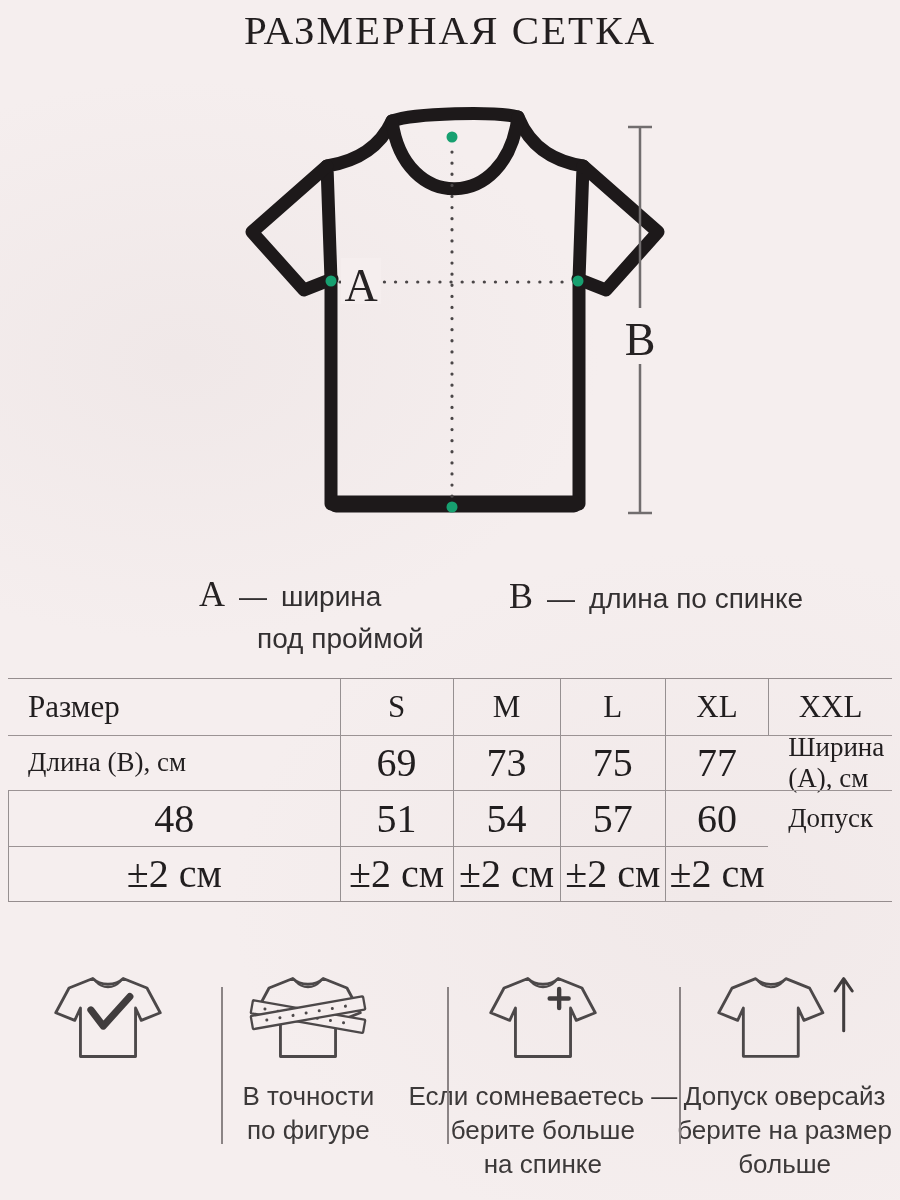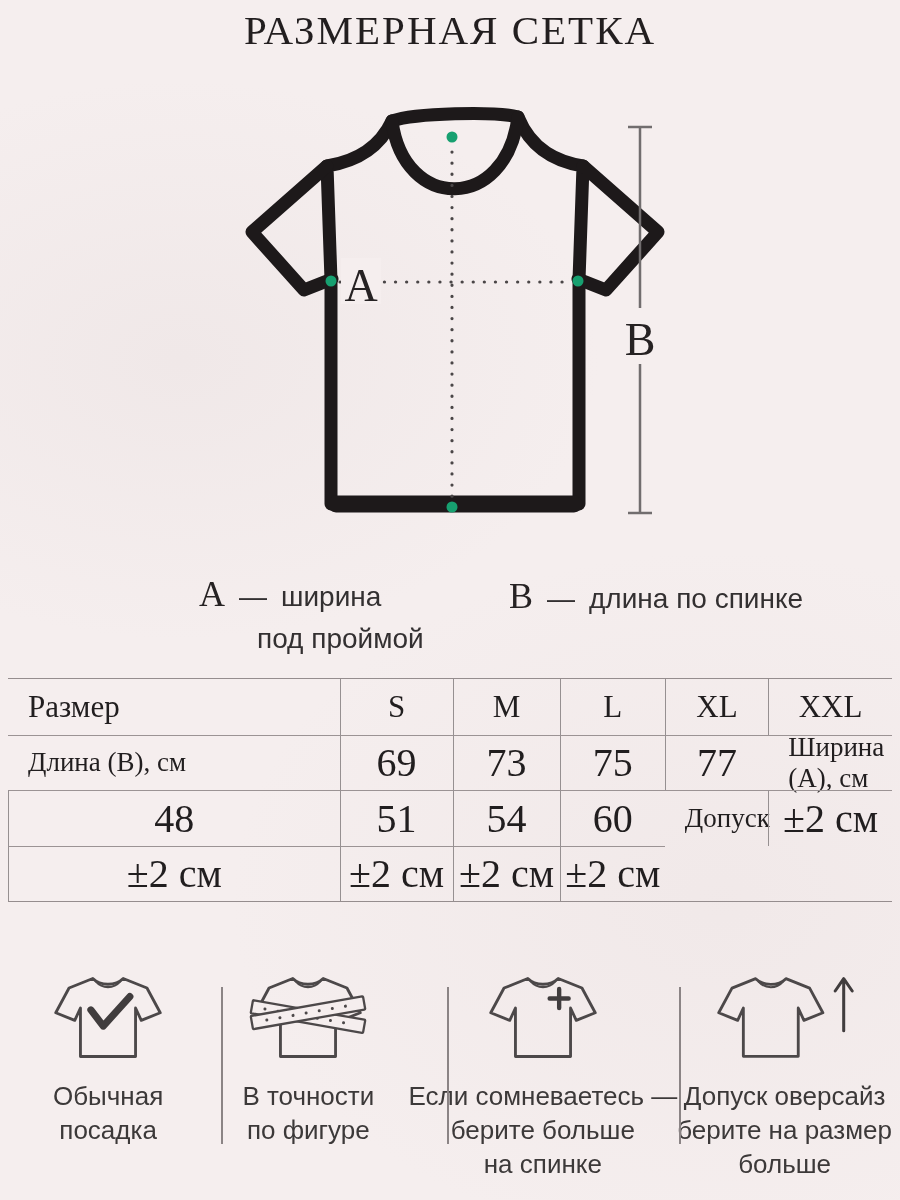--- a/index.html
+++ b/index.html
@@ -137,20 +137,21 @@
     <div class="cell rowlabel">Длина (B), см</div>
     <div class="cell vline">69</div>
     <div class="cell vline">73</div>
     <div class="cell vline">75</div>
     <div class="cell vline">77</div>
 
     <div class="cell rowlabel">Ширина (A), см</div>
     <div class="cell vline">48</div>
     <div class="cell vline">51</div>
     <div class="cell vline">54</div>
+    <div class="cell vline">57</div>
     <div class="cell vline">60</div>
 
     <div class="cell rowlabel">Допуск</div>
     <div class="cell vline">±2 см</div>
     <div class="cell vline">±2 см</div>
     <div class="cell vline">±2 см</div>
     <div class="cell vline">±2 см</div>
     <div class="cell vline">±2 см</div>
   </div>
 
@@ -158,24 +159,20 @@
     <div class="divider" style="left:213px;"></div>
     <div class="divider" style="left:439px;"></div>
     <div class="divider" style="left:671px;"></div>
 
     <div class="fit-item">
       <svg class="fit-icon" width="120" height="95" viewBox="0 0 120 100" xmlns="http://www.w3.org/2000/svg">
         <path class="icon-stroke" d="M44,9 L19,19 L5,45 L25,53 L31,40 L31,91 L89,91 L89,40 L95,53 L115,45 L101,19 L76,9 C68,17 52,17 44,9 Z"></path>
         <path class="icon-thin" d="M47,12 C54,20 66,20 73,12"></path>
         <path d="M42,42 L55,59 L83,28" fill="none" stroke="#413d3e" stroke-width="7.5" stroke-linecap="round" stroke-linejoin="round"></path>
       </svg>
-      <div class="caption">
-        <div>Обычная</div>
-        <div>посадка</div>
-      </div>
     </div>
 
     <div class="fit-item">
       <svg class="fit-icon" width="120" height="95" viewBox="0 0 120 100" xmlns="http://www.w3.org/2000/svg">
         <path class="icon-stroke" d="M44,9 L19,19 L5,45 L25,53 L31,40 L31,91 L89,91 L89,40 L95,53 L115,45 L101,19 L76,9 C68,17 52,17 44,9 Z"></path>
         <path class="icon-thin" d="M47,12 C54,20 66,20 73,12"></path>
         <g transform="rotate(10 60 49)">
           <rect class="tape-band" x="0" y="42" width="120" height="14" rx="1"></rect>
           <circle cx="14" cy="49" r="1.6" fill="#4c4849"></circle>
             <circle cx="28" cy="49" r="1.6" fill="#4c4849"></circle>

